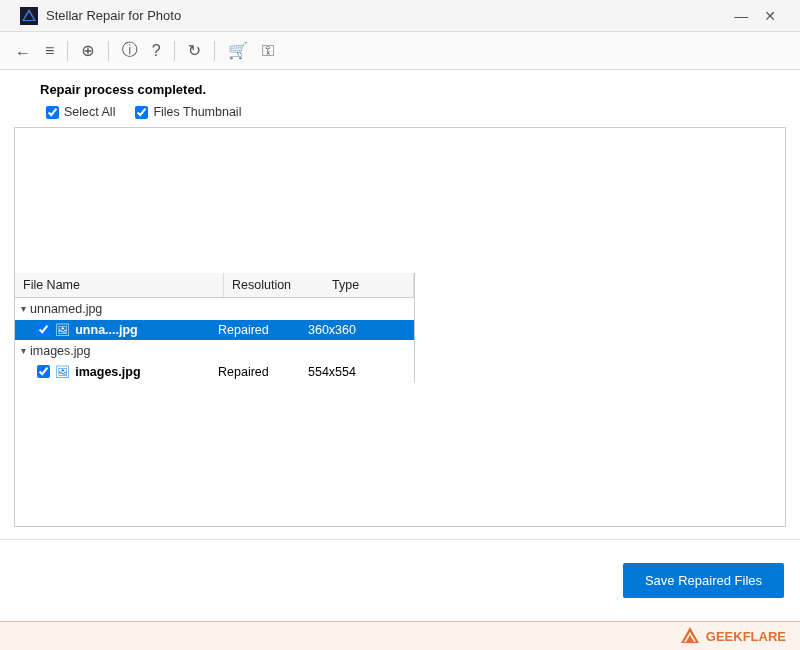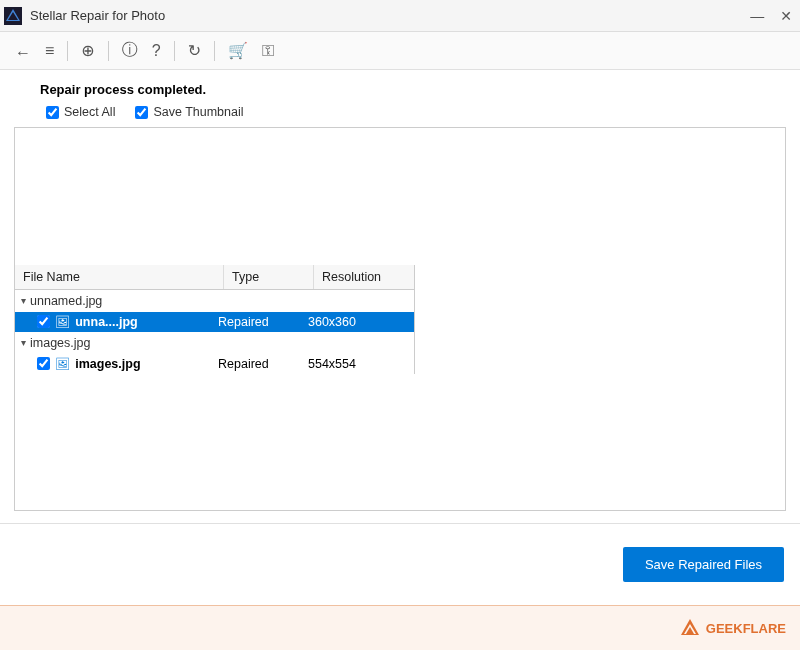--- a/index.html
+++ b/index.html
@@ -14,21 +14,21 @@
       flex-direction: column;
     }
 
     
     .title-bar {
       background: #f5f5f5;
       border-bottom: 1px solid #ddd;
       display: flex;
       align-items: center;
       justify-content: space-between;
-      padding: 6px 4px;
+      padding: 6px 20px;
       height: 32px;
       flex-shrink: 0;
     }
     .title-bar-left {
       display: flex;
       align-items: center;
     }
     .app-icon {
       width: 18px;
       height: 18px;
@@ -262,21 +262,21 @@
     }
 
     
     .footer {
       background: #fdf3ed;
       border-top: 1px solid #f0c0a0;
       display: flex;
       align-items: center;
       justify-content: flex-end;
       padding: 6px 14px;
-      height: 45px;
+      height: 29px;
       flex-shrink: 0;
     }
     .geekflare-logo {
       display: flex;
       align-items: center;
       gap: 5px;
       font-size: 13px;
       font-weight: bold;
       color: #e07030;
     }
@@ -346,31 +346,31 @@
     <div class="status-bold">Repair process completed.</div>
   </div>
 
   <div class="options-row">
     <label class="option-item">
       <input type="checkbox" checked="" style="">
       <span>Select All</span>
     </label>
     <label class="option-item">
       <input type="checkbox" checked="" style="">
-      <span>Save Thumbnail</span>
+      <span>Files Thumbnail</span>
     </label>
   </div>
 
   <div class="split-area">
 
     <div class="file-list-panel">
       <div class="file-list-header">
         <div class="col col-name">File Name</div>
+        <div class="col col-res">Resolution</div>
         <div class="col col-type">Type</div>
-        <div class="col col-res">Resolution</div>
       </div>
       <div class="file-list-body">
 
         <div class="group-header">
           <span class="chevron">▾</span>
           <span class="group-name">unnamed.jpg</span>
         </div>
         <div class="file-row selected">
           <input type="checkbox" checked="" class="row-check" style="">
           <span class="file-icon">🖼</span>

